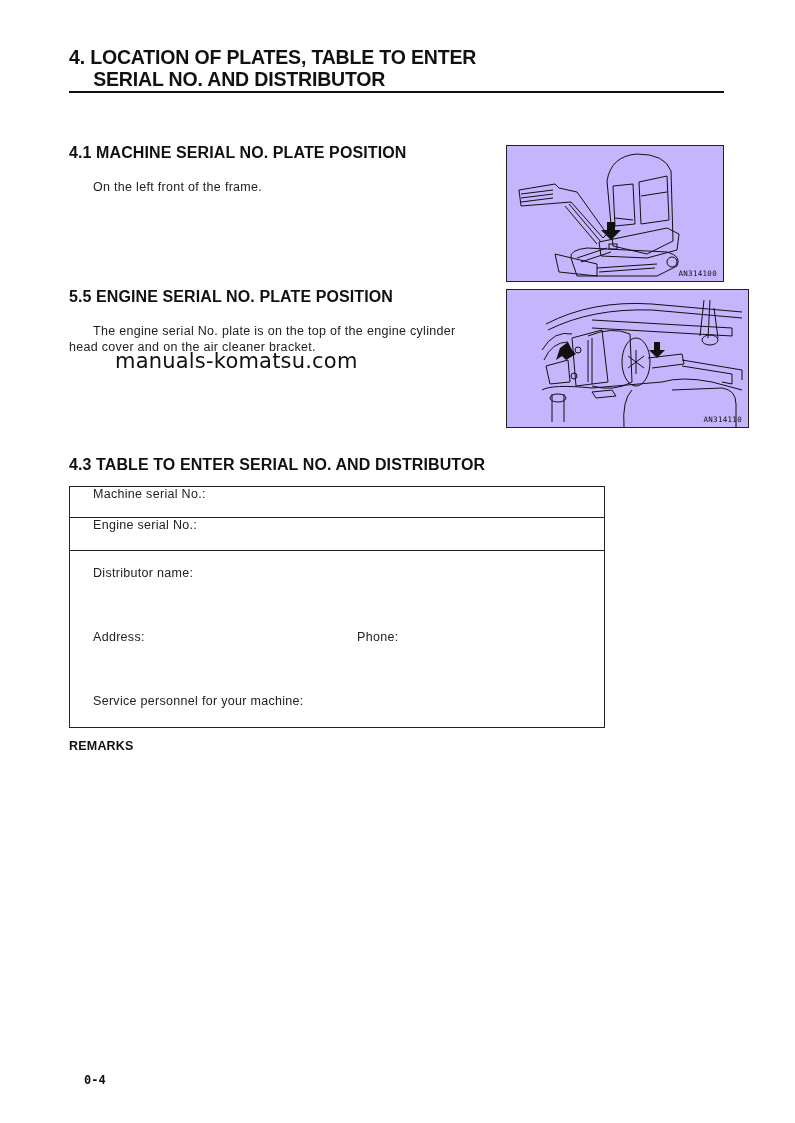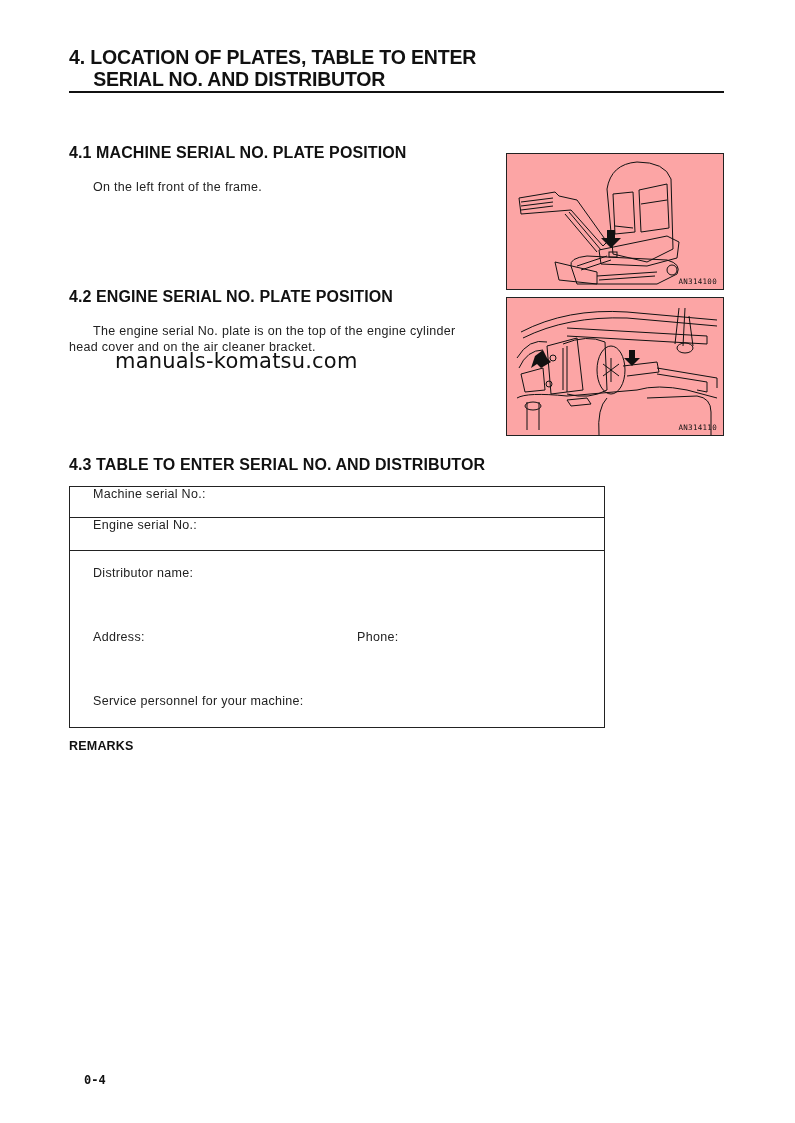--- a/index.html
+++ b/index.html
@@ -3,21 +3,21 @@
 <meta charset="utf-8">
 <style>
   html, body { margin:0; padding:0; background:#fff; }
   body { width:795px; height:1123px; position:relative; overflow:hidden; font-family:"Liberation Sans", sans-serif; color:#111; }
   .abs { position:absolute; }
   .title { left:69px; top:46px; font-family:"Liberation Sans", sans-serif; font-weight:bold; font-size:21px; line-height:22px; letter-spacing:-0.2px; transform:scaleX(0.93); transform-origin:left top; }
   .title .l2 { display:block; padding-left:26px; }
   .title-rule { left:69px; top:91px; width:655px; height:2px; background:#111; }
   .h2 { font-weight:bold; font-size:16px; left:69px; letter-spacing:0.1px; }
   .body { font-size:12.5px; line-height:16px; letter-spacing:0.3px; color:#222; }
-  .fig { border:1.5px solid #222; background:#fca5a5; overflow:hidden;margin-top:8px; }
+  .fig { border:1.5px solid #222; background:#c4b5fd; overflow:hidden; }
   .fig-code { position:absolute; right:6px; bottom:3px; font-family:"DejaVu Sans Mono", monospace; font-size:7.5px; letter-spacing:0.3px; }
   .watermark { left:115px; top:349px; font-size:21px; font-family:"DejaVu Sans", sans-serif; color:#111; letter-spacing:0.2px;text-align:center; }
   table.serial { position:absolute; left:69px; top:486px; width:536px; border-collapse:collapse; }
   table.serial td { border:1.5px solid #222; font-size:12.5px; letter-spacing:0.3px; padding:0 0 0 23px; vertical-align:top; color:#222; }
   .r1 td { height:30px; vertical-align:middle; }
   .r2 td { height:32px; vertical-align:middle;margin-top:44px; }
   .r3 td { height:176px; position:relative; padding:0; }
   .r3 .lbl { position:absolute; }
   .remarks { left:69px; top:739px; font-size:12.5px; font-weight:bold; letter-spacing:0.2px; }
   .page-no { left:84px; top:1073px; font-size:12px; font-family:"DejaVu Sans Mono", monospace; font-weight:bold; }
@@ -57,27 +57,27 @@
       <path d="M48 108 L90 118 L90 130 L52 126 Z"></path>
       <path d="M70 112 L100 102 M74 116 L104 106"></path>
     </g>
 
     <path d="M100 76 L108 76 L108 84 L114 84 L104 94 L94 84 L100 84 Z" fill="#111"></path>
     <rect x="102" y="98" width="8" height="5" fill="none" stroke="#111"></rect>
   </svg>
   <div class="fig-code">AN314100</div>
 </div>
 
-<div class="abs h2" style="top:288px;">4.2  ENGINE SERIAL NO. PLATE POSITION</div>
+<div class="abs h2" style="top:288px;">5.5  ENGINE SERIAL NO. PLATE POSITION</div>
 <div class="abs body" style="left:93px; top:323px;">The engine serial No. plate is on the top of the engine cylinder</div>
 <div class="abs body" style="left:69px; top:339px;">head cover and on the air cleaner bracket.</div>
 
 <div class="abs watermark">manuals-komatsu.com</div>
 
-<div class="abs fig" style="left:506px; top:289px; width:216px; height:137px;">
+<div class="abs fig" style="left:506px; top:289px; width:216px; height:137px;padding-left:25px;">
   <svg width="216" height="137" viewBox="0 0 216 137">
     <g fill="none" stroke="#111" stroke-width="1">
       <path d="M14 34 Q60 10 120 14 L210 22"></path>
       <path d="M16 40 Q60 18 120 20 L210 28"></path>
       <path d="M60 30 L200 38 L200 46 L60 38"></path>
 
       <path d="M172 10 L168 46 M178 10 L176 48 M182 18 L186 48"></path>
       <ellipse cx="178" cy="50" rx="8" ry="5"></ellipse>
 
       <path d="M40 48 L70 40 L76 92 L44 96 Z"></path>

